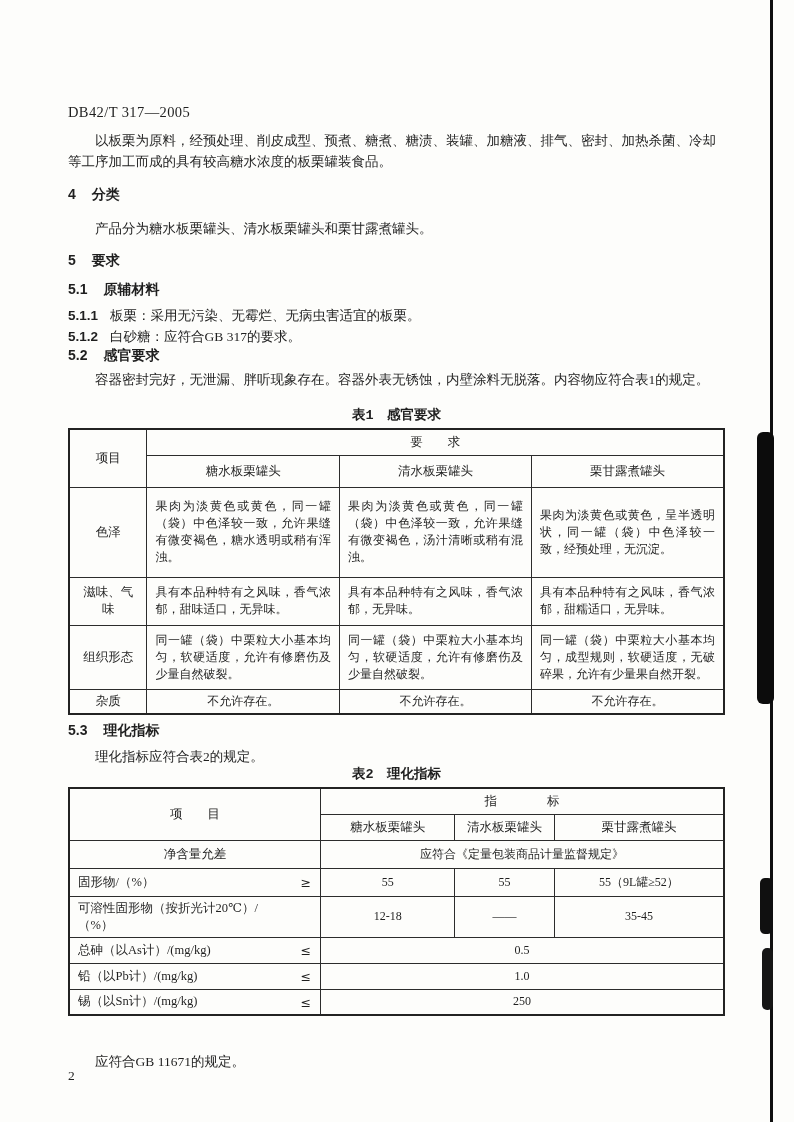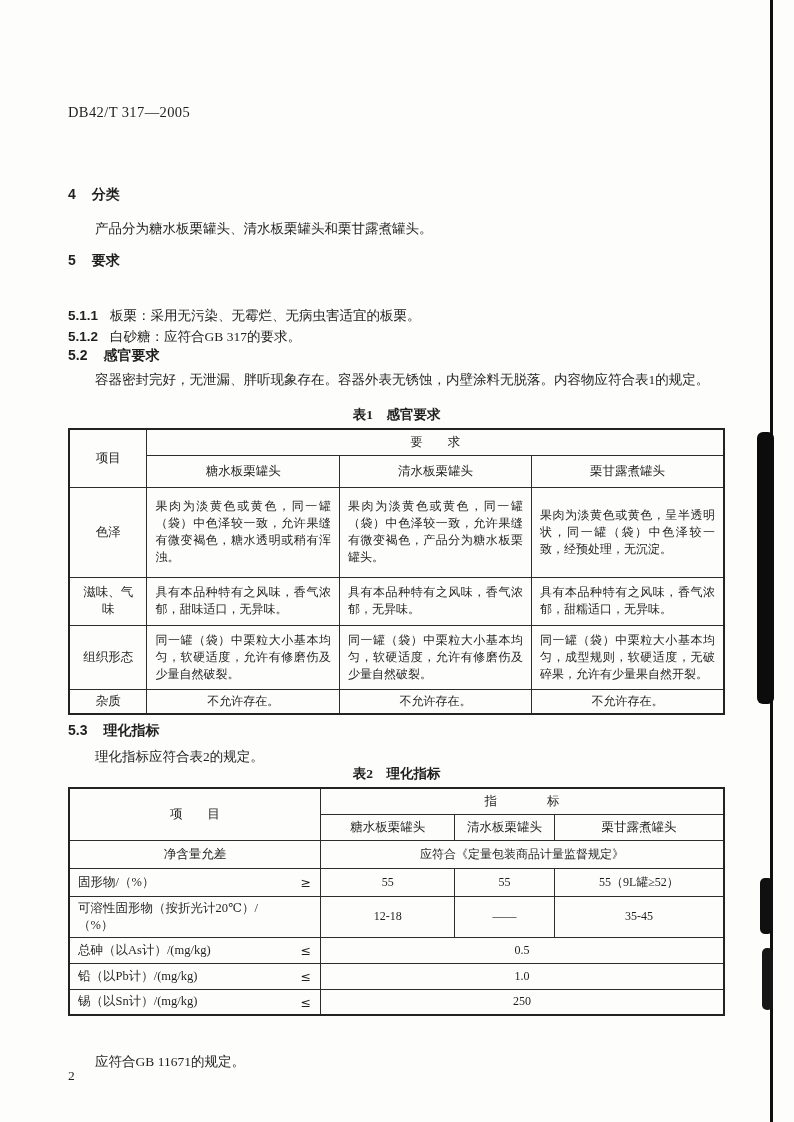--- a/index.html
+++ b/index.html
@@ -16,21 +16,21 @@
 
   .doc-code { top:96px; font-size:14.5px; letter-spacing:.4px; }
   .body-text { font-size:13.5px; line-height:21px; }
   .indent { text-indent:2em; }
 
   .sec-h { font-weight:bold; font-size:14px; font-family:"Liberation Sans","DejaVu Sans",sans-serif; }
   .sec-h .num { margin-right:16px; }
   .clause { font-size:13.5px; line-height:21px; }
   .clause .cnum { font-weight:bold; font-family:"Liberation Sans","DejaVu Sans",sans-serif; margin-right:12px; }
 
-  .caption { text-align:center; font-weight:bold; font-size:13.5px; font-family:Liberation Serif, serif; }
+  .caption { text-align:center; font-weight:bold; font-size:13.5px; font-family:Liberation Mono, monospace; }
 
   table { width:100%; border-collapse:collapse; table-layout:fixed; border:2px solid #232323; font-size:12px; line-height:17px; }
   th,td { border:1px solid #2c2c2c; padding:3px 8px; vertical-align:middle; }
   th { font-weight:normal; text-align:center; font-family:"Liberation Sans","DejaVu Sans",sans-serif; font-size:12.5px; }
   td.cell { text-align:justify; }
   td.ctr, th.ctr { text-align:center; }
 
   .y-doc{top:96px}.y-intro{top:122px}.y-h4{top:178px}.y-p4{top:210px}
   .y-h5{top:244px}.y-h51{top:273px}.y-p511{top:297px}.y-p512{top:318px}
   .y-h52{top:339px}.y-p52{top:361px}.y-cap1{top:398px}.y-t1{top:420px}
@@ -55,26 +55,28 @@
   .art-blob2 { left:760px; top:878px; width:13px; height:56px; border-radius:5px; }
   .art-blob3 { left:762px; top:948px; width:11px; height:62px; border-radius:5px; background:#161616; }
 </style>
 </head>
 <body>
 
 <div class="content">
 
   <div class="abs doc-code y-doc">DB42/T 317—2005</div>
 
+  <p class="abs body-text indent y-intro">以板栗为原料，经预处理、削皮成型、预煮、糖煮、糖渍、装罐、加糖液、排气、密封、加热杀菌、冷却等工序加工而成的具有较高糖水浓度的板栗罐装食品。</p>
 
   <h2 class="abs sec-h y-h4"><span class="num">4</span><span>分类</span></h2>
   <p class="abs body-text indent y-p4">产品分为糖水板栗罐头、清水板栗罐头和栗甘露煮罐头。</p>
 
   <h2 class="abs sec-h y-h5"><span class="num">5</span><span>要求</span></h2>
 
+  <h3 class="abs sec-h y-h51"><span class="num">5.1</span><span>原辅材料</span></h3>
 
   <p class="abs clause y-p511"><span class="cnum">5.1.1</span><span>板栗：采用无污染、无霉烂、无病虫害适宜的板栗。</span></p>
 
   <p class="abs clause y-p512"><span class="cnum">5.1.2</span><span>白砂糖：应符合GB 317的要求。</span></p>
 
   <h3 class="abs sec-h y-h52"><span class="num">5.2</span><span>感官要求</span></h3>
   <p class="abs body-text indent y-p52">容器密封完好，无泄漏、胖听现象存在。容器外表无锈蚀，内壁涂料无脱落。内容物应符合表1的规定。</p>
 
   <div class="abs caption y-cap1">表1　感官要求</div>
 
@@ -92,21 +94,21 @@
         <th colspan="3">要　　求</th>
       </tr>
       <tr class="hr2">
         <th>糖水板栗罐头</th>
         <th>清水板栗罐头</th>
         <th>栗甘露煮罐头</th>
       </tr>
       <tr class="r0">
         <th>色泽</th>
         <td class="cell">果肉为淡黄色或黄色，同一罐（袋）中色泽较一致，允许果缝有微变褐色，糖水透明或稍有浑浊。</td>
-        <td class="cell">果肉为淡黄色或黄色，同一罐（袋）中色泽较一致，允许果缝有微变褐色，产品分为糖水板栗罐头。</td>
+        <td class="cell">果肉为淡黄色或黄色，同一罐（袋）中色泽较一致，允许果缝有微变褐色，汤汁清晰或稍有混浊。</td>
         <td class="cell">果肉为淡黄色或黄色，呈半透明状，同一罐（袋）中色泽较一致，经预处理，无沉淀。</td>
       </tr>
       <tr class="r1">
         <th>滋味、气味</th>
         <td class="cell">具有本品种特有之风味，香气浓郁，甜味适口，无异味。</td>
         <td class="cell">具有本品种特有之风味，香气浓郁，无异味。</td>
         <td class="cell">具有本品种特有之风味，香气浓郁，甜糯适口，无异味。</td>
       </tr>
       <tr class="r2">
         <th>组织形态</th>

